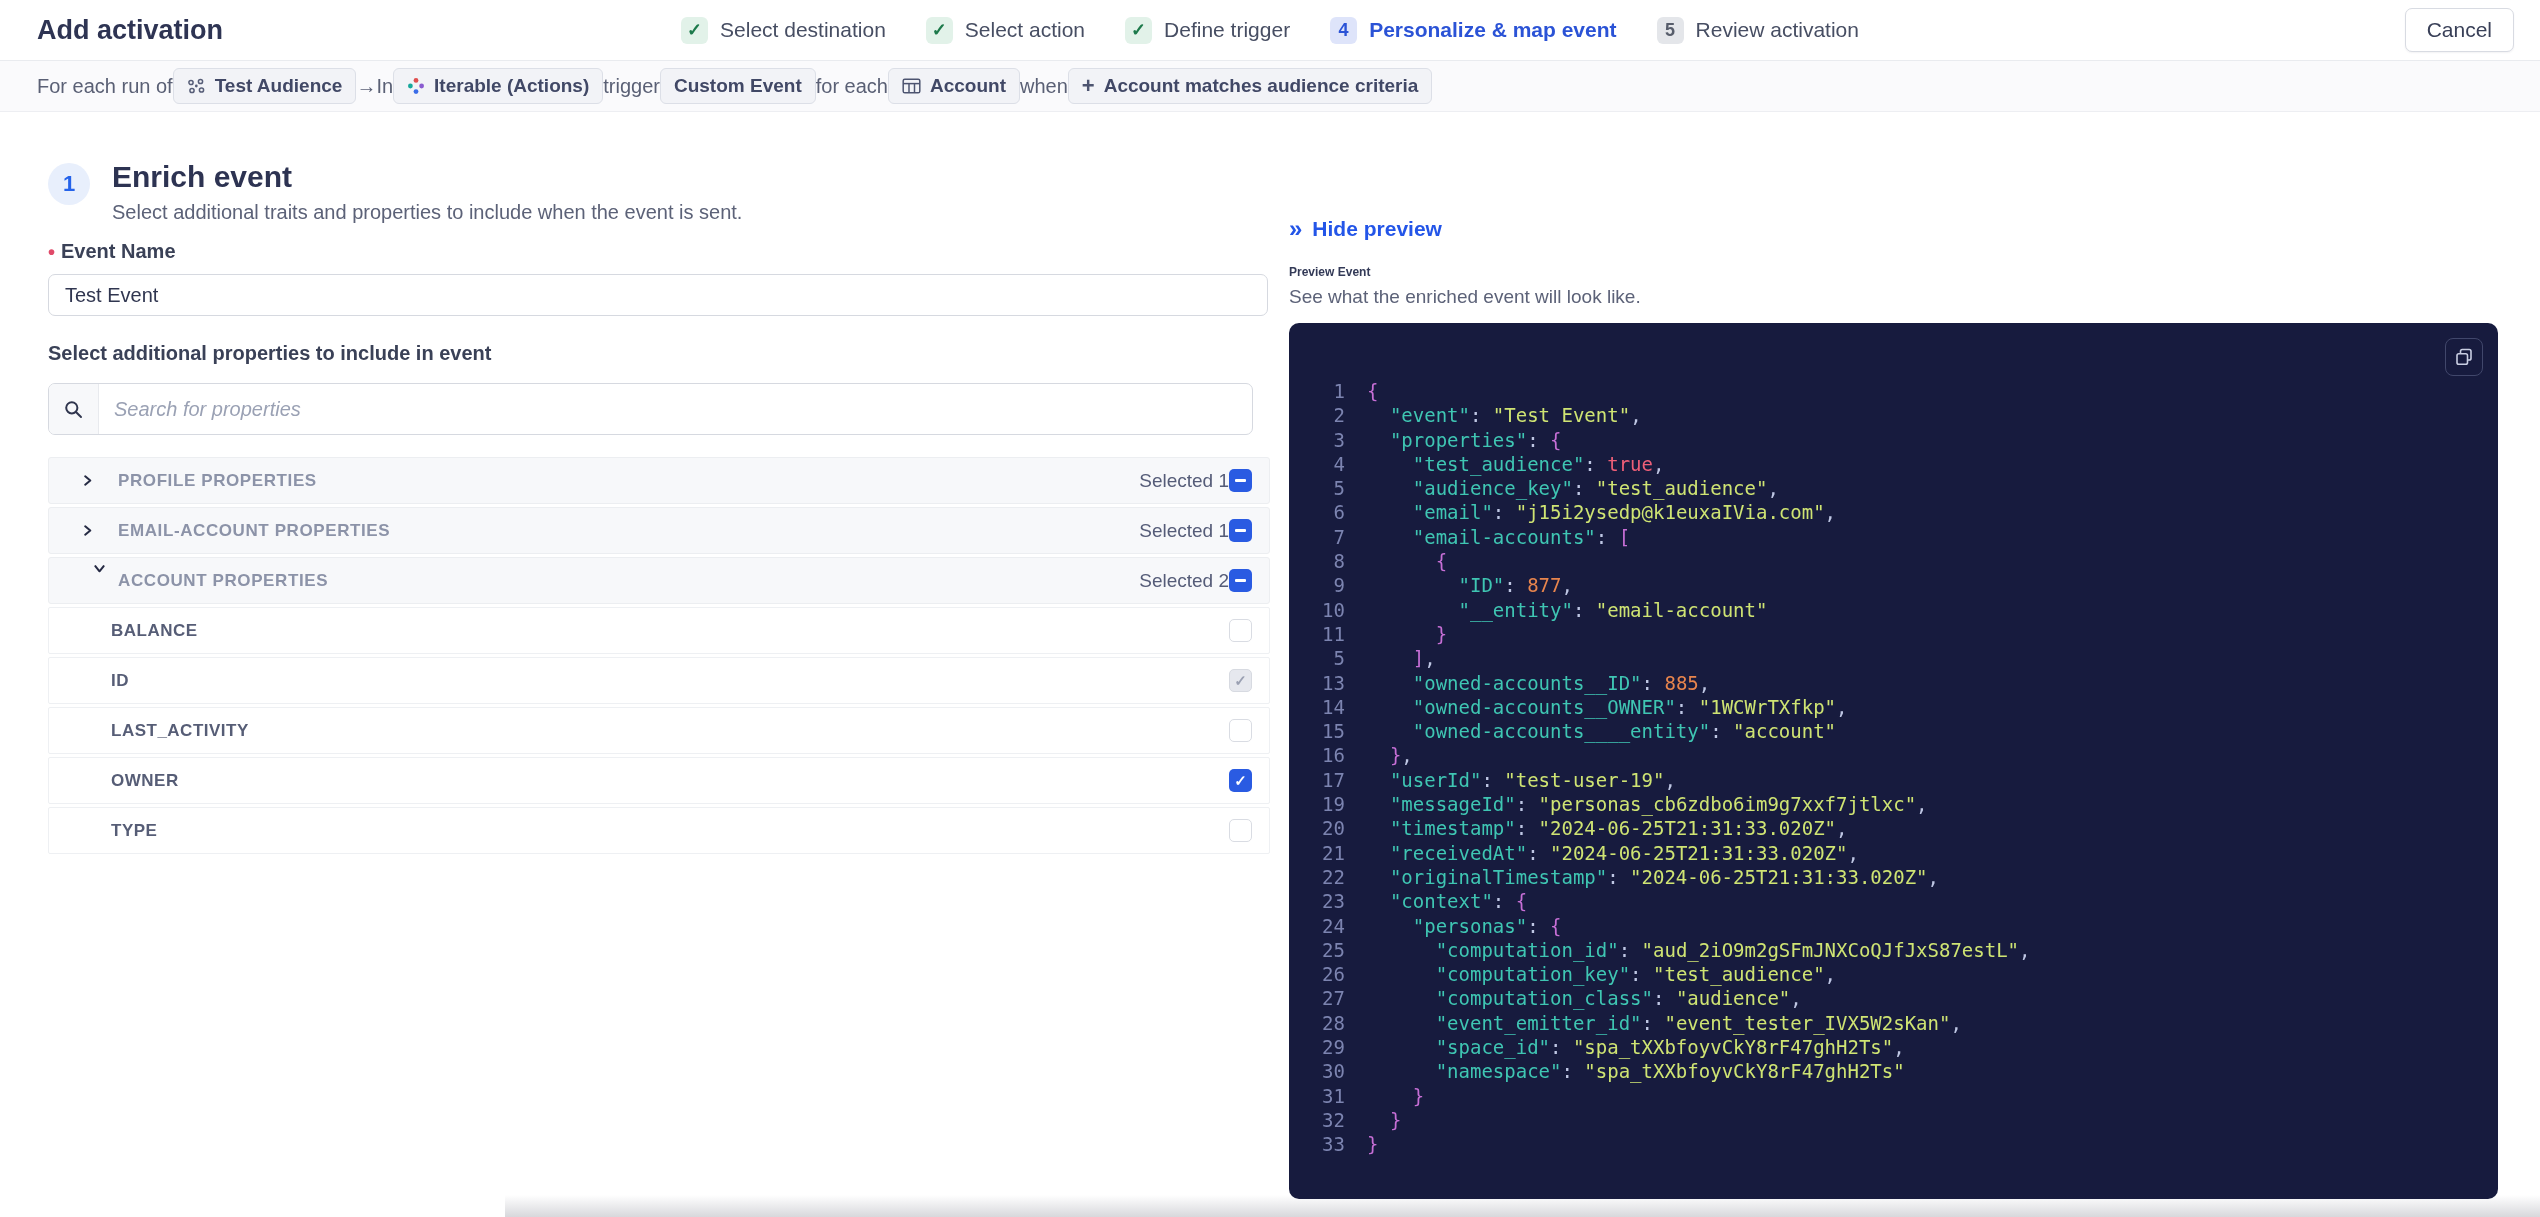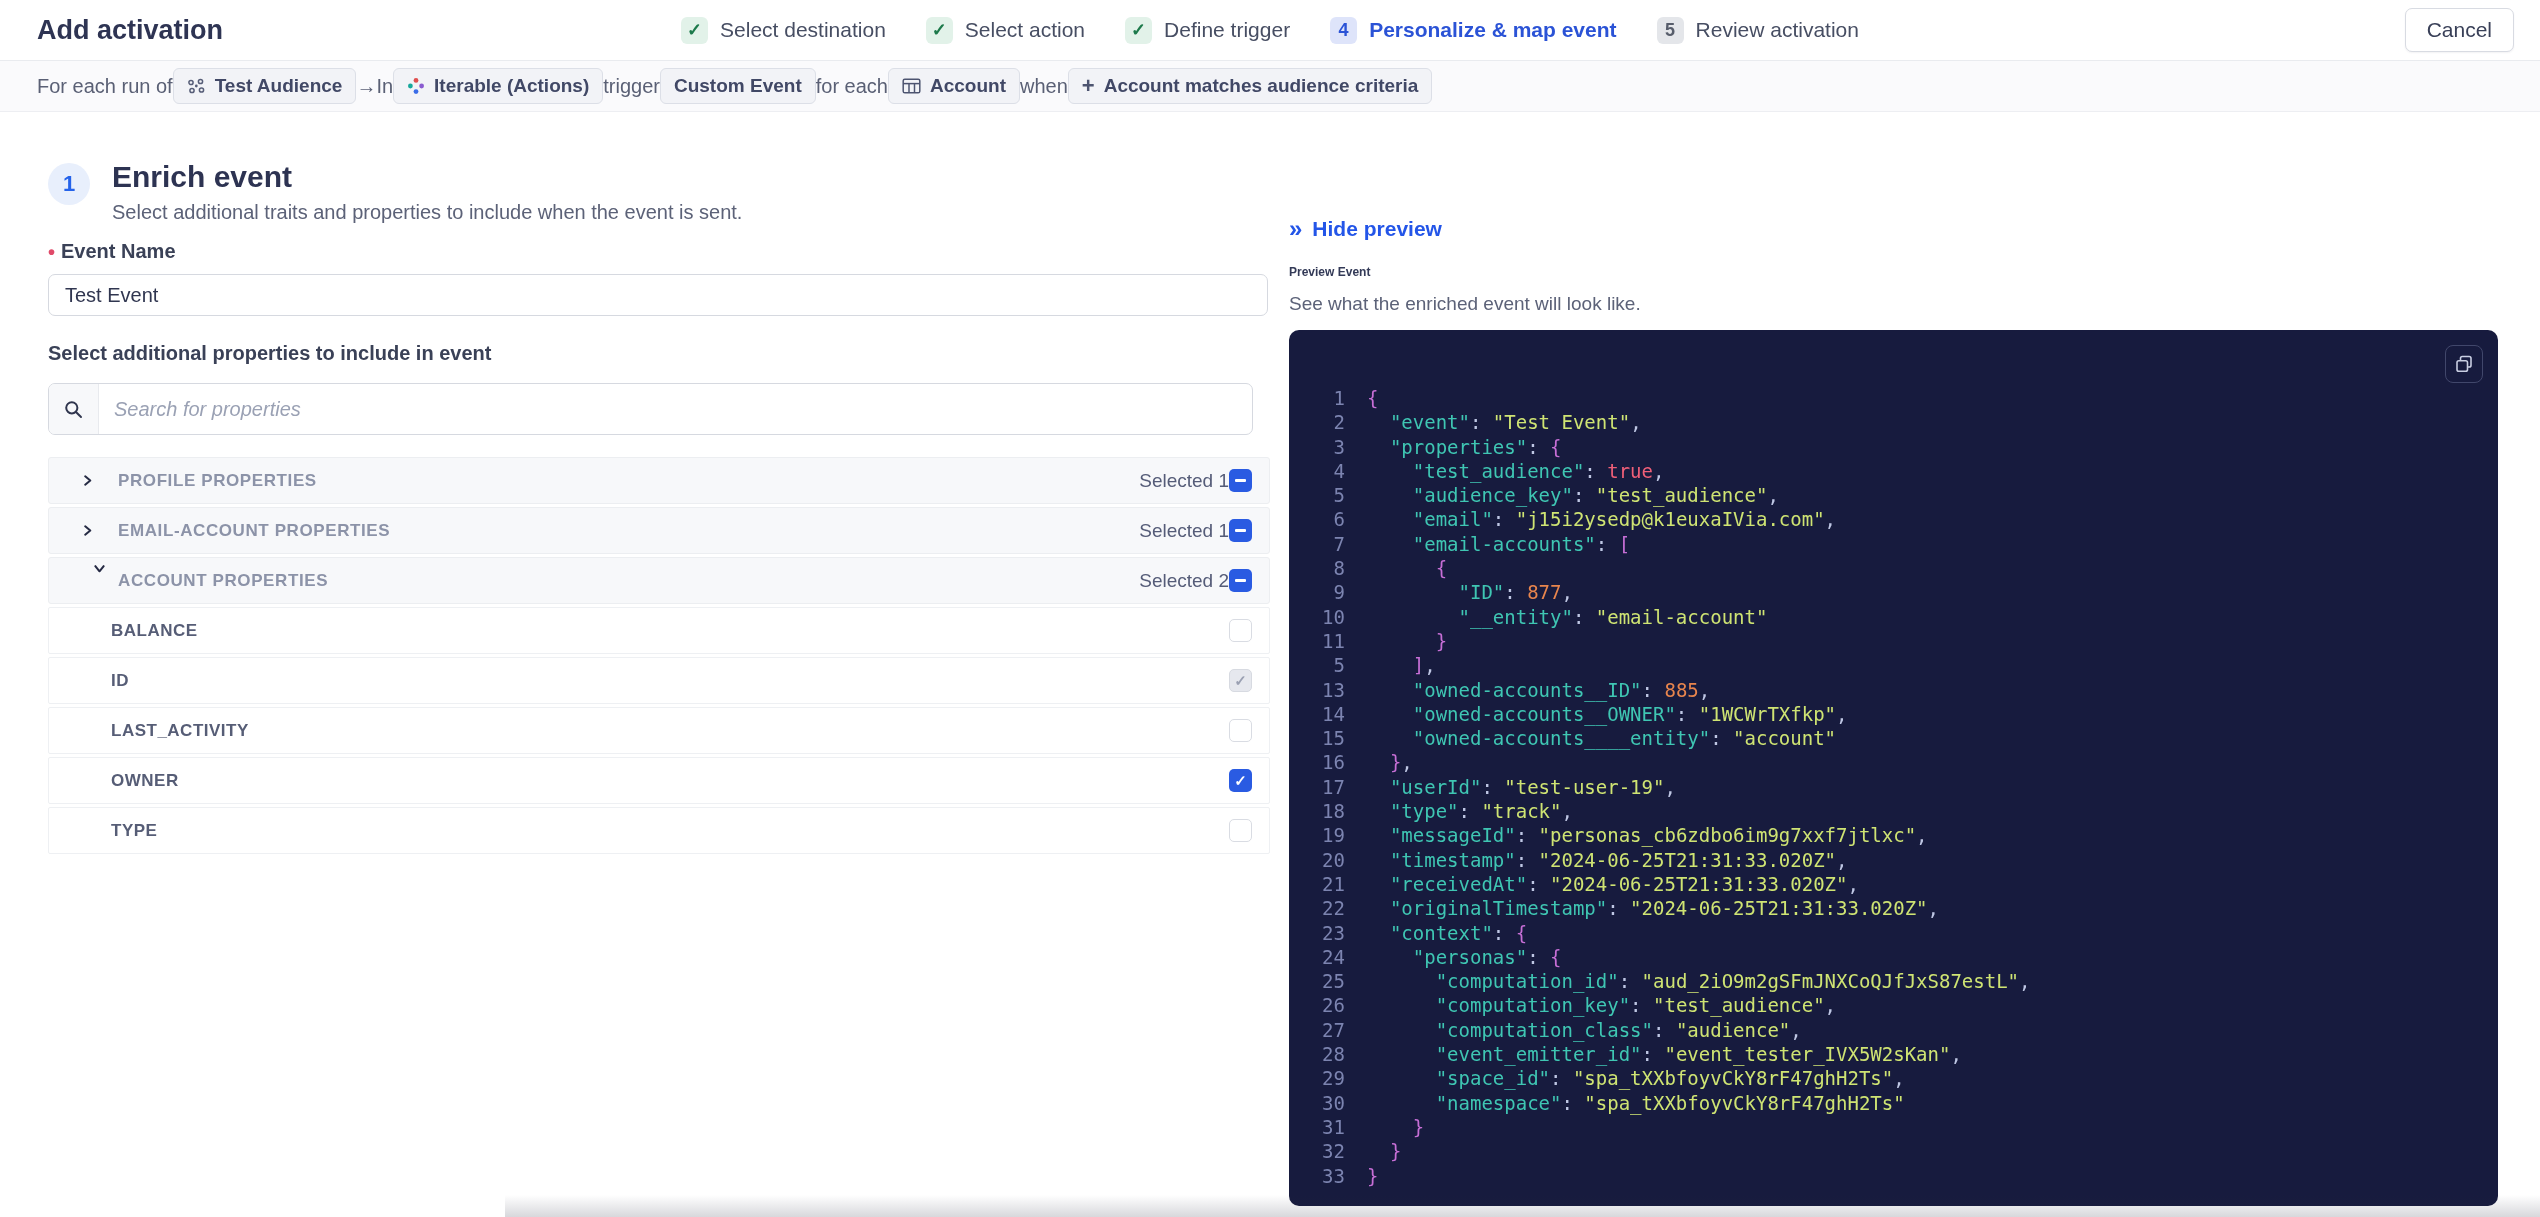--- a/index.html
+++ b/index.html
@@ -60,21 +60,21 @@
   .cb-checked-disabled{background:#e6e8ee;border:1px solid #d7dae1;color:#9aa0b2;font-size:15px;font-weight:700;}
   .cb-empty{background:#fff;border:1px solid #d9dce3;}
   .prop-row{height:47px;background:#fff;border:1px solid #eef0f3;border-radius:2px;display:flex;align-items:center;padding:0 17px 0 62px;margin-bottom:3px;box-sizing:border-box;}
   .prop-label{font-size:17px;letter-spacing:.5px;color:#565d76;font-weight:600;}
   .prop-row .cb{margin-left:auto;}
 
   
   .hide-preview{margin-top:105px;display:inline-flex;align-items:center;gap:10px;color:#2355e8;font-size:21px;font-weight:700;cursor:pointer;}
   .hide-ico{font-size:24px;line-height:1;font-weight:700;}
   .preview-title{margin-top:24px;font-size:12px;font-weight:700;color:#333a57;}
-  .preview-sub{margin-top:14px;font-size:19px;color:#5c6278;}
+  .preview-sub{margin-top:7px;font-size:19px;color:#5c6278;}
 
   .code-panel{margin-top:15px;width:1209px;height:876px;background:#171b3e;border-radius:10px;position:relative;box-sizing:border-box;padding-top:56px;overflow:hidden;}
   .copy-btn{position:absolute;top:15px;right:15px;width:38px;height:38px;border:1px solid #41476b;background:transparent;border-radius:8px;display:flex;align-items:center;justify-content:center;cursor:pointer;}
   .code{font-family:"DejaVu Sans Mono",monospace;font-size:19px;line-height:24.3px;}
   .cline{display:flex;}
   .ln{width:56px;text-align:right;color:#7c84b0;flex-shrink:0;user-select:none;}
   .lc{margin-left:22px;white-space:pre;color:#cdd4ef;}
   .tk-p{color:#c76fd6;}
   .tk-k{color:#3fc6b3;}
   .tk-s{color:#cfe473;}
@@ -343,24 +343,20 @@
             </div>
             <div class="cline">
               <span class="ln">16</span>
               <span class="lc"><span class="tk-p">  }</span><span class="tk-o">,</span></span>
             </div>
             <div class="cline">
               <span class="ln">17</span>
               <span class="lc"><span class="tk-k">  "userId"</span><span class="tk-o">: </span><span class="tk-s">"test-user-19"</span><span class="tk-o">,</span></span>
             </div>
             <div class="cline">
-              <span class="ln">18</span>
-              <span class="lc"><span class="tk-k">  "type"</span><span class="tk-o">: </span><span class="tk-s">"track"</span><span class="tk-o">,</span></span>
-            </div>
-            <div class="cline">
               <span class="ln">19</span>
               <span class="lc"><span class="tk-k">  "messageId"</span><span class="tk-o">: </span><span class="tk-s">"personas_cb6zdbo6im9g7xxf7jtlxc"</span><span class="tk-o">,</span></span>
             </div>
             <div class="cline">
               <span class="ln">20</span>
               <span class="lc"><span class="tk-k">  "timestamp"</span><span class="tk-o">: </span><span class="tk-s">"2024-06-25T21:31:33.020Z"</span><span class="tk-o">,</span></span>
             </div>
             <div class="cline">
               <span class="ln">21</span>
               <span class="lc"><span class="tk-k">  "receivedAt"</span><span class="tk-o">: </span><span class="tk-s">"2024-06-25T21:31:33.020Z"</span><span class="tk-o">,</span></span>

